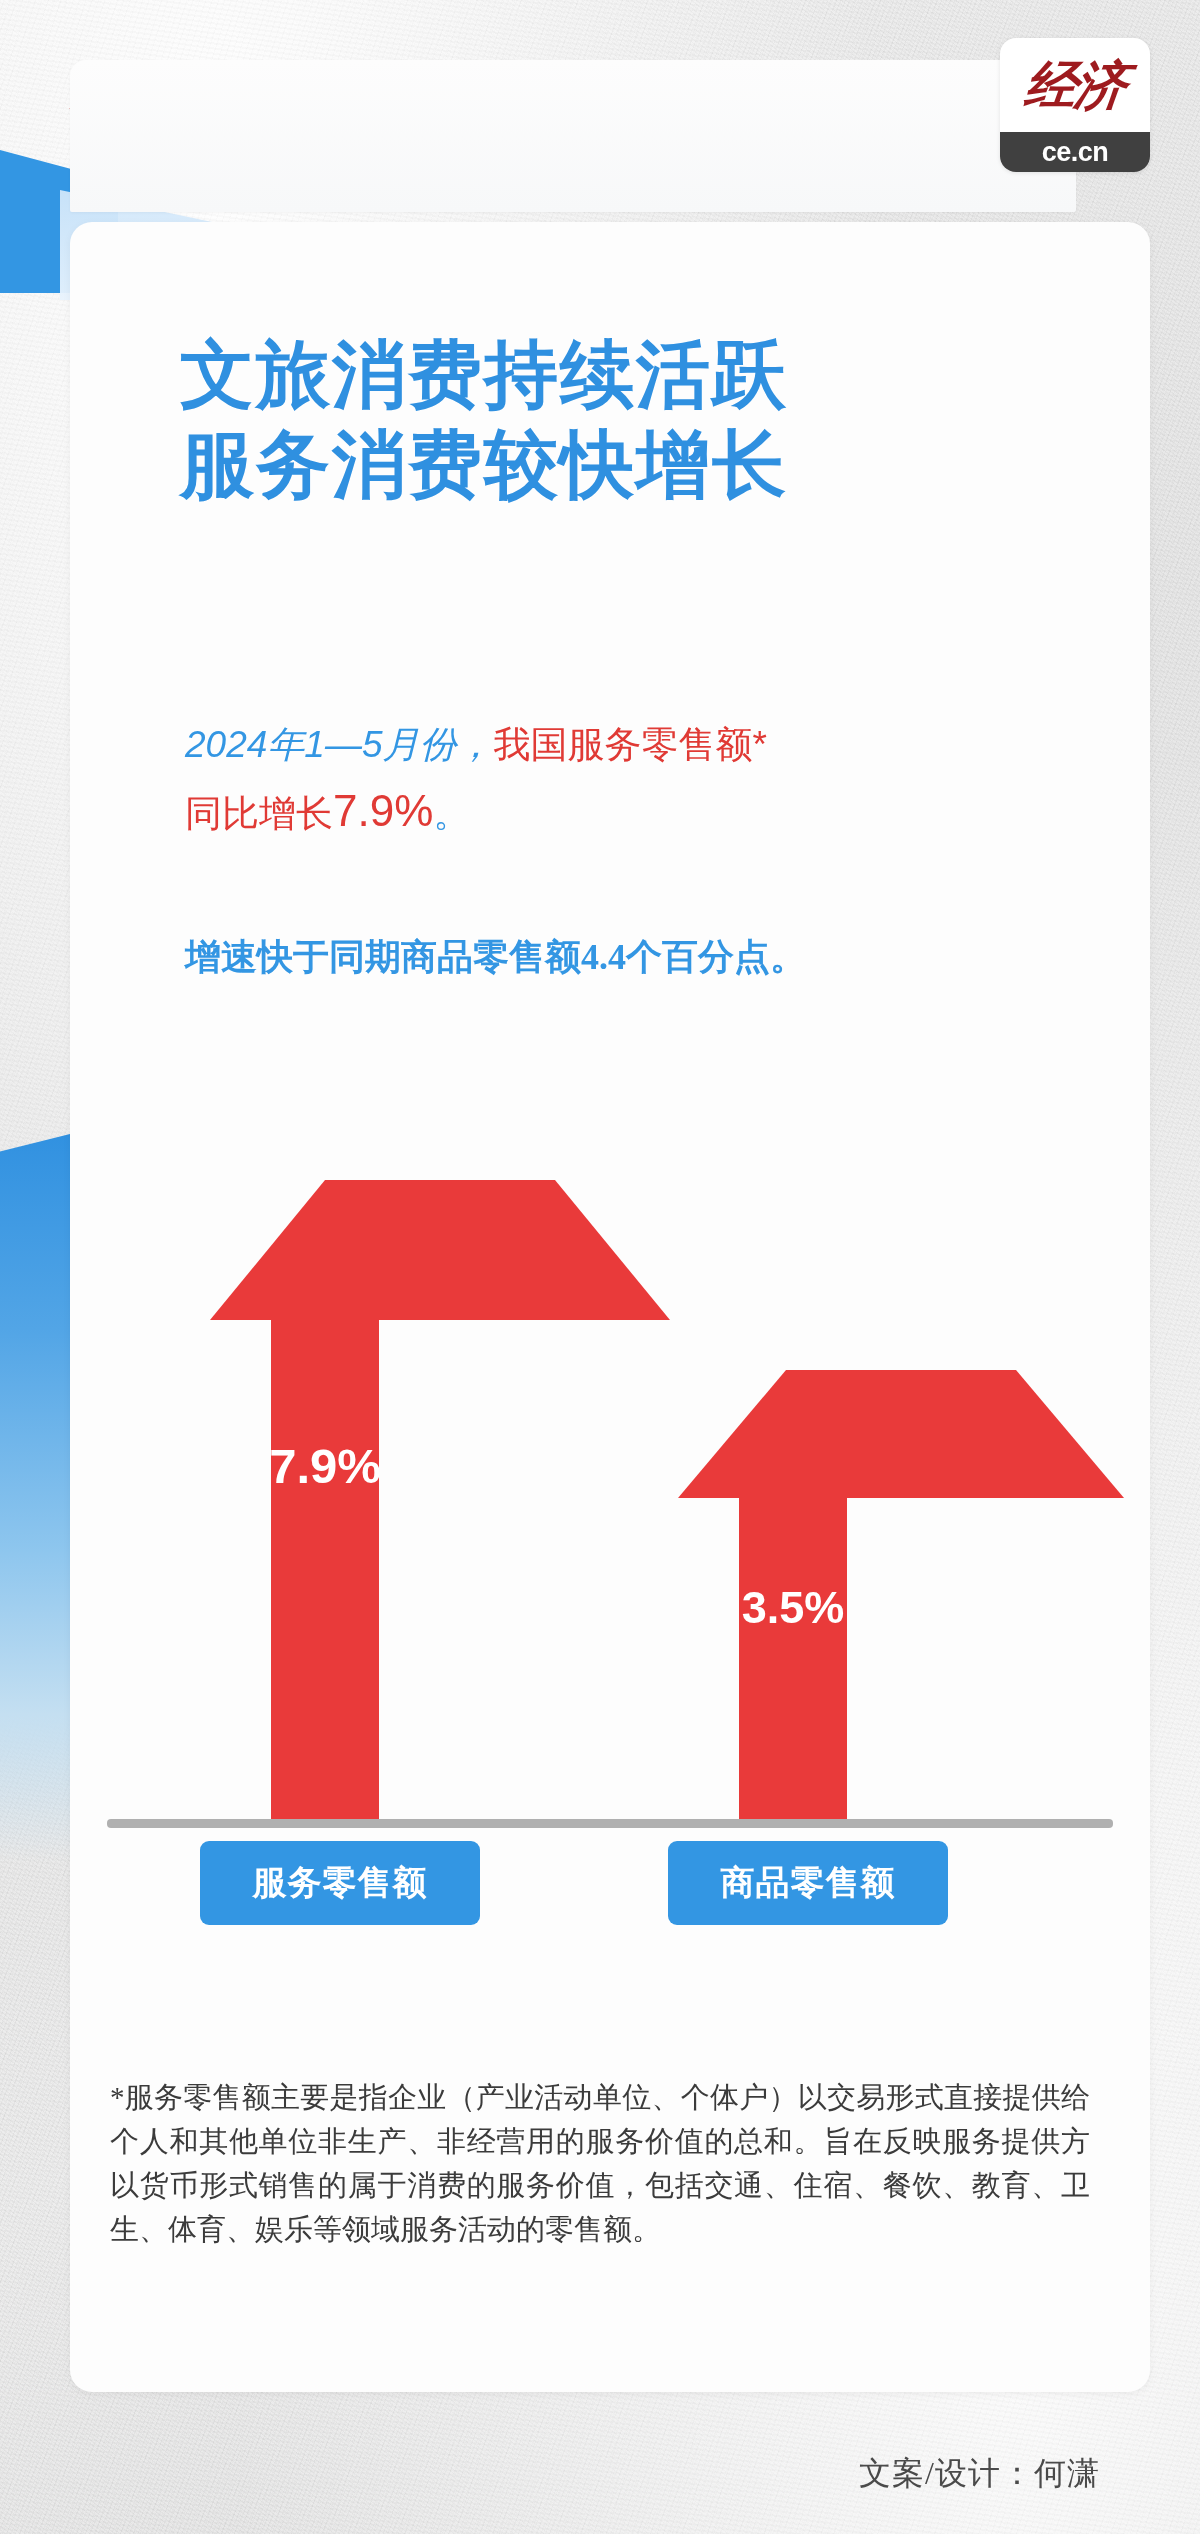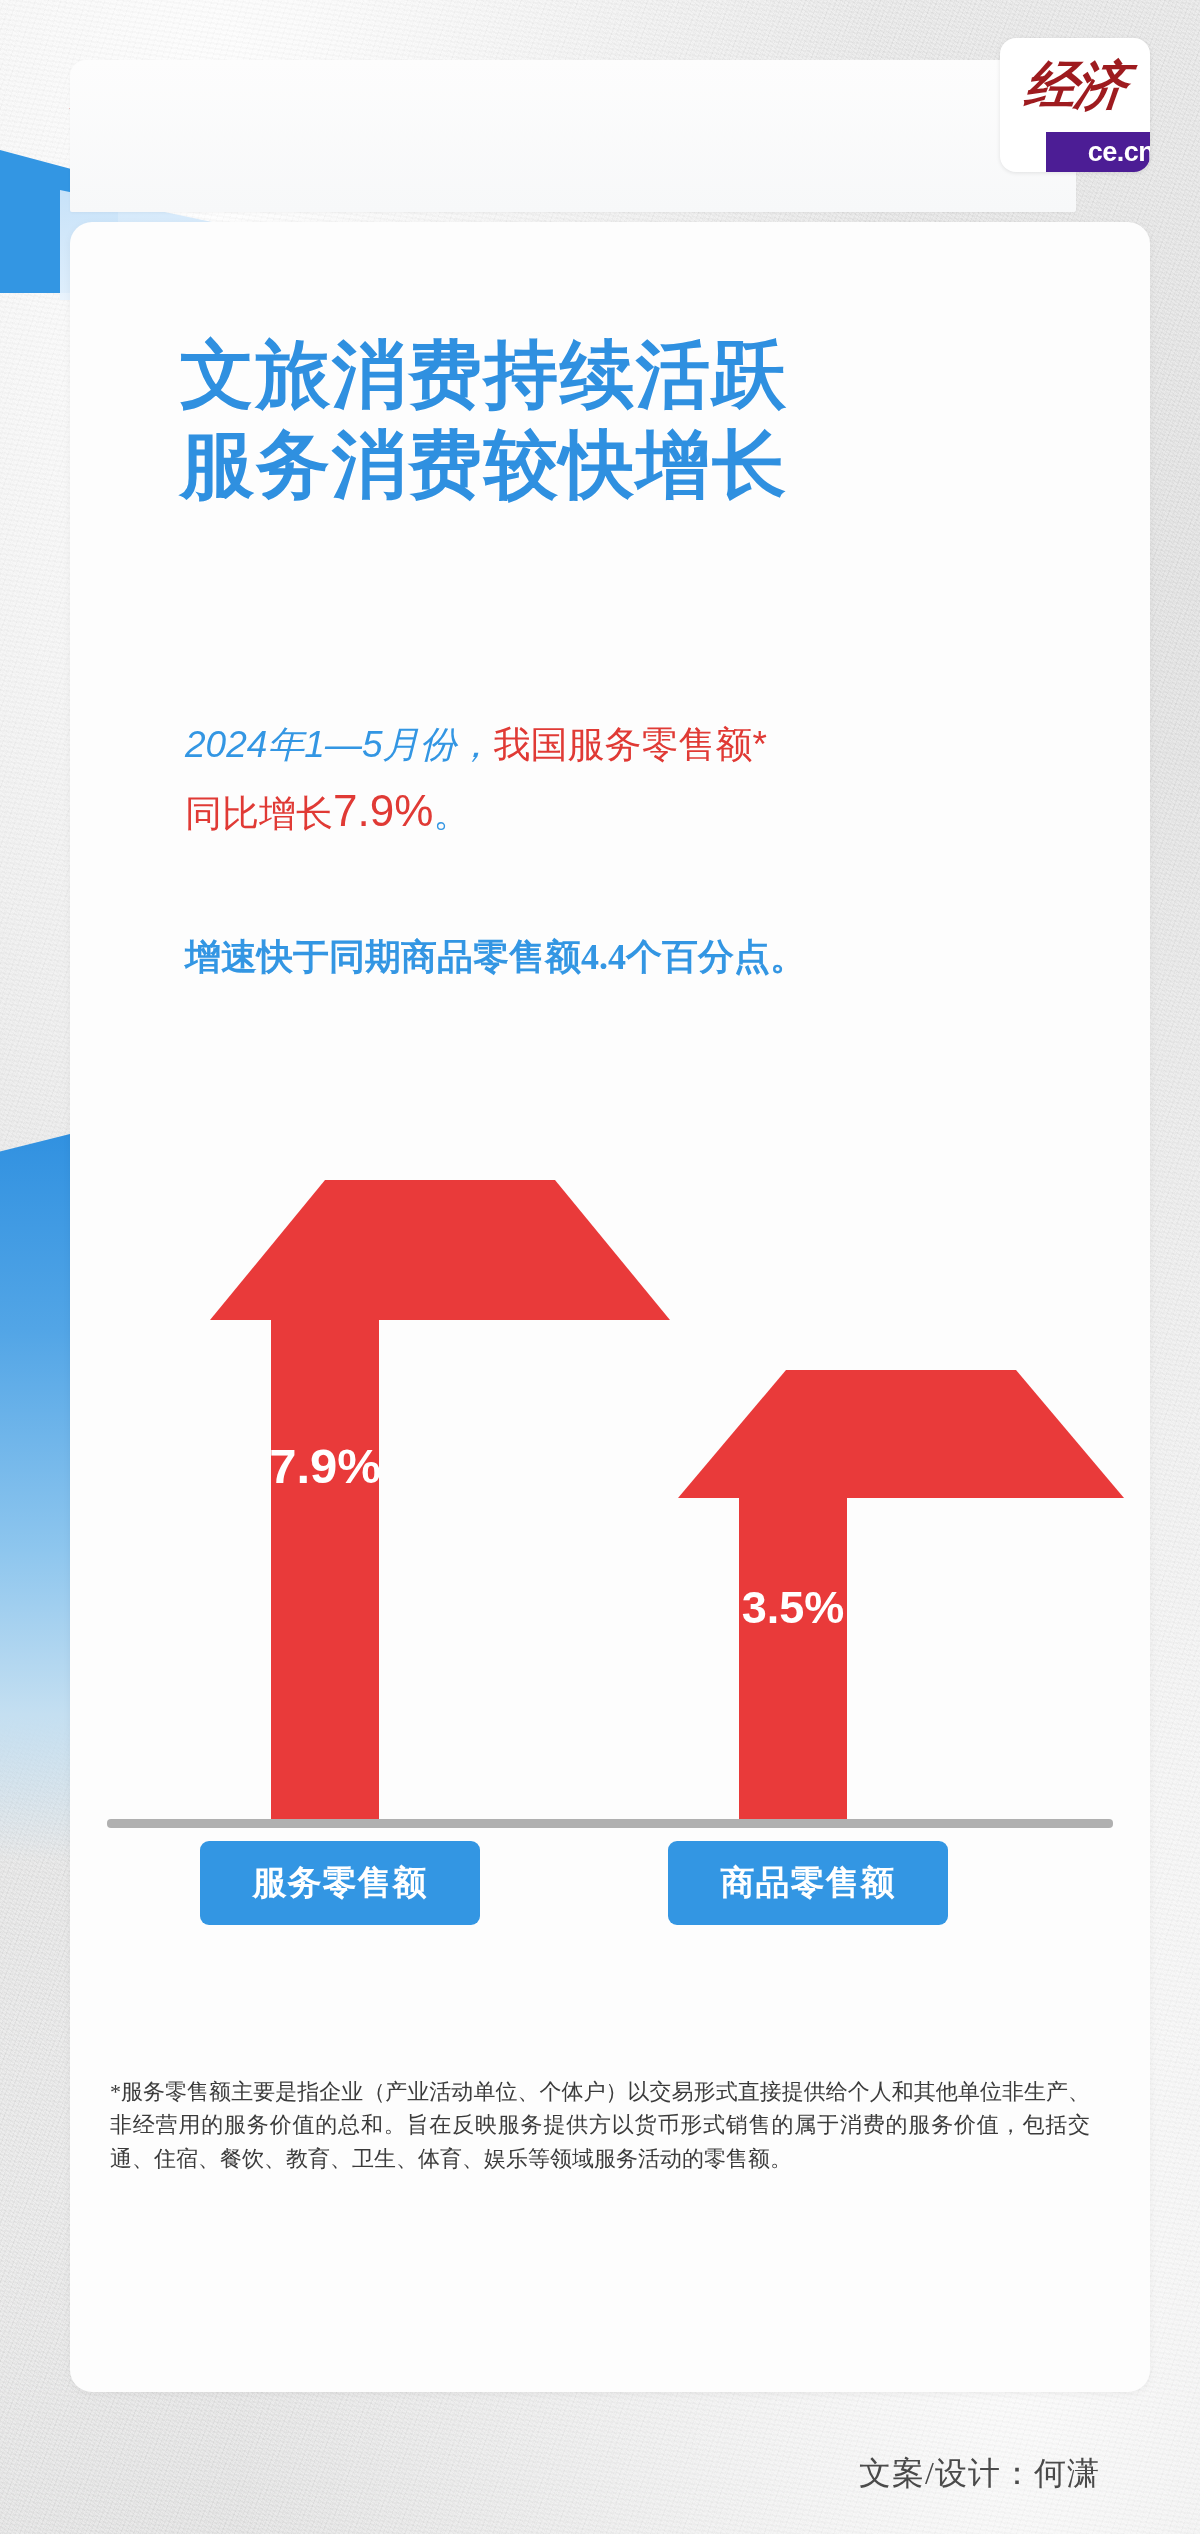--- a/index.html
+++ b/index.html
@@ -70,21 +70,21 @@
     position:absolute;left:0;top:0;width:150px;height:96px;
     display:flex;align-items:center;justify-content:center;
     font-family:"Liberation Serif","DejaVu Serif",serif;
     font-weight:bold;font-size:52px;color:#9e1b1f;
     letter-spacing:-2px;
     font-style:italic;
     transform:skewX(-6deg);
   }
   #logo-band{
     position:absolute;left:0;bottom:0;width:150px;height:40px;
-    background:#4c1d95;display:flex;align-items:center;justify-content:center;margin-left:46px;
+    background:#404040;display:flex;align-items:center;justify-content:center;
   }
   #logo-text{
     font-family:"Liberation Sans","DejaVu Sans",sans-serif;
     font-weight:bold;font-size:27px;color:#ffffff;letter-spacing:-.5px;
   }
 
   
   #main-card{
     position:absolute;left:70px;top:222px;width:1080px;height:2170px;
     background:#fdfdfd;border-radius:22px;z-index:4;
@@ -143,21 +143,21 @@
     display:flex;align-items:center;justify-content:center;
     color:#ffffff;font-size:34px;font-weight:bold;
     font-family:"Liberation Serif","DejaVu Serif",serif;
     letter-spacing:1px;
   }
 
   
   #footnote{
     position:absolute;left:110px;top:2075px;width:980px;z-index:6;
     font-family:"Liberation Serif","DejaVu Serif",serif;
-    font-size:22px;line-height:1.52;color:#3b3b3b;text-align:justify;
+    font-size:29px;line-height:1.52;color:#3b3b3b;text-align:justify;
   }
 
   
   #credit{
     position:absolute;right:100px;top:2452px;z-index:6;
     font-family:"Liberation Serif","DejaVu Serif",serif;
     font-weight:normal;font-size:32px;color:#4a4a4a;letter-spacing:1px;
   }
 </style>
 </head>

